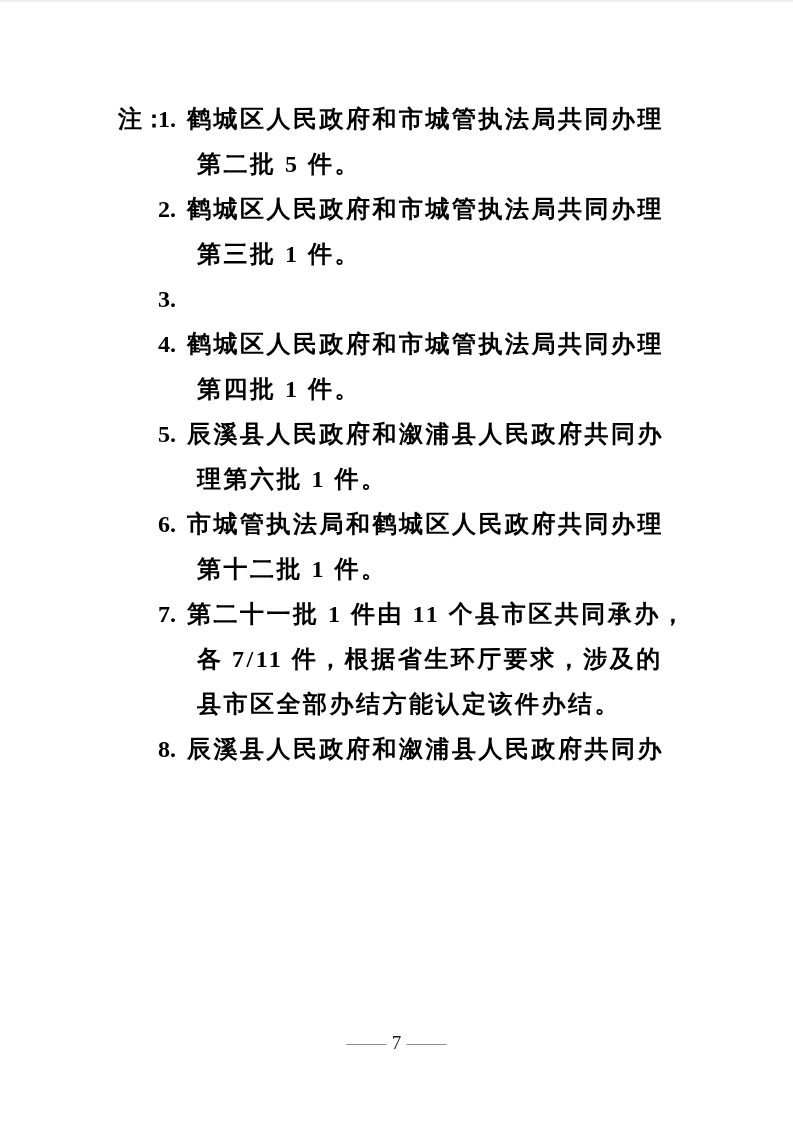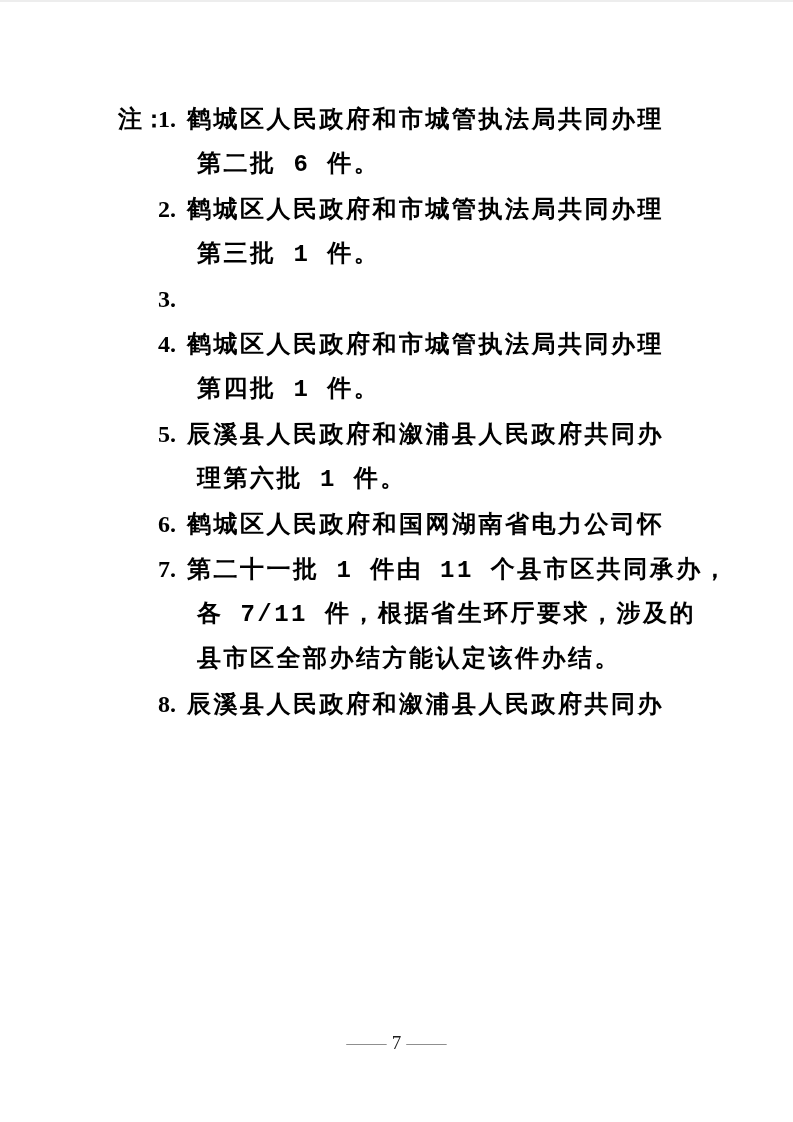--- a/index.html
+++ b/index.html
@@ -27,21 +27,21 @@
     display:flex;
     height:45px;
     line-height:45px;
     white-space:pre;
     align-items:baseline;
   }
   .lab  { flex:none; width:40px;  letter-spacing:0; line-height:45px; }
   .num  { flex:none; width:29px;  letter-spacing:0; line-height:45px; }
   .ind  { flex:none; width:79px; }
   .ind8 { flex:none; width:87px; }
-  .txt  { line-height:45px;font-family:Liberation Mono, monospace; }
+  .txt  { line-height:45px; }
   .footer {
     position:absolute;
     top:1029px; left:0; width:100%;
     text-align:center;
     font-size:19px;
     line-height:28px;
     letter-spacing:0;
   }
   .dash {
     display:inline-block;
@@ -63,21 +63,21 @@
 
   <div class="note">
 
     <div class="row">
       <span class="lab">注：</span>
       <span class="num">1.</span>
       <span class="txt">鹤城区人民政府和市城管执法局共同办理</span>
     </div>
     <div class="row">
       <span class="ind"></span>
-      <span class="txt">第二批 6 件。</span>
+      <span class="txt">第二批 5 件。</span>
     </div>
 
     <div class="row">
       <span class="lab"></span>
       <span class="num">2.</span>
       <span class="txt">鹤城区人民政府和市城管执法局共同办理</span>
     </div>
     <div class="row">
       <span class="ind"></span>
       <span class="txt">第三批 1 件。</span>
@@ -104,21 +104,25 @@
       <span class="txt">辰溪县人民政府和溆浦县人民政府共同办</span>
     </div>
     <div class="row">
       <span class="ind"></span>
       <span class="txt">理第六批 1 件。</span>
     </div>
 
     <div class="row">
       <span class="lab"></span>
       <span class="num">6.</span>
-      <span class="txt">鹤城区人民政府和国网湖南省电力公司怀</span>
+      <span class="txt">市城管执法局和鹤城区人民政府共同办理</span>
+    </div>
+    <div class="row">
+      <span class="ind"></span>
+      <span class="txt">第十二批 1 件。</span>
     </div>
 
     <div class="row">
       <span class="lab"></span>
       <span class="num">7.</span>
       <span class="txt">第二十一批 1 件由 11 个县市区共同承办，</span>
     </div>
     <div class="row">
       <span class="ind"></span>
       <span class="txt">各 7/11 件，根据省生环厅要求，涉及的</span>

